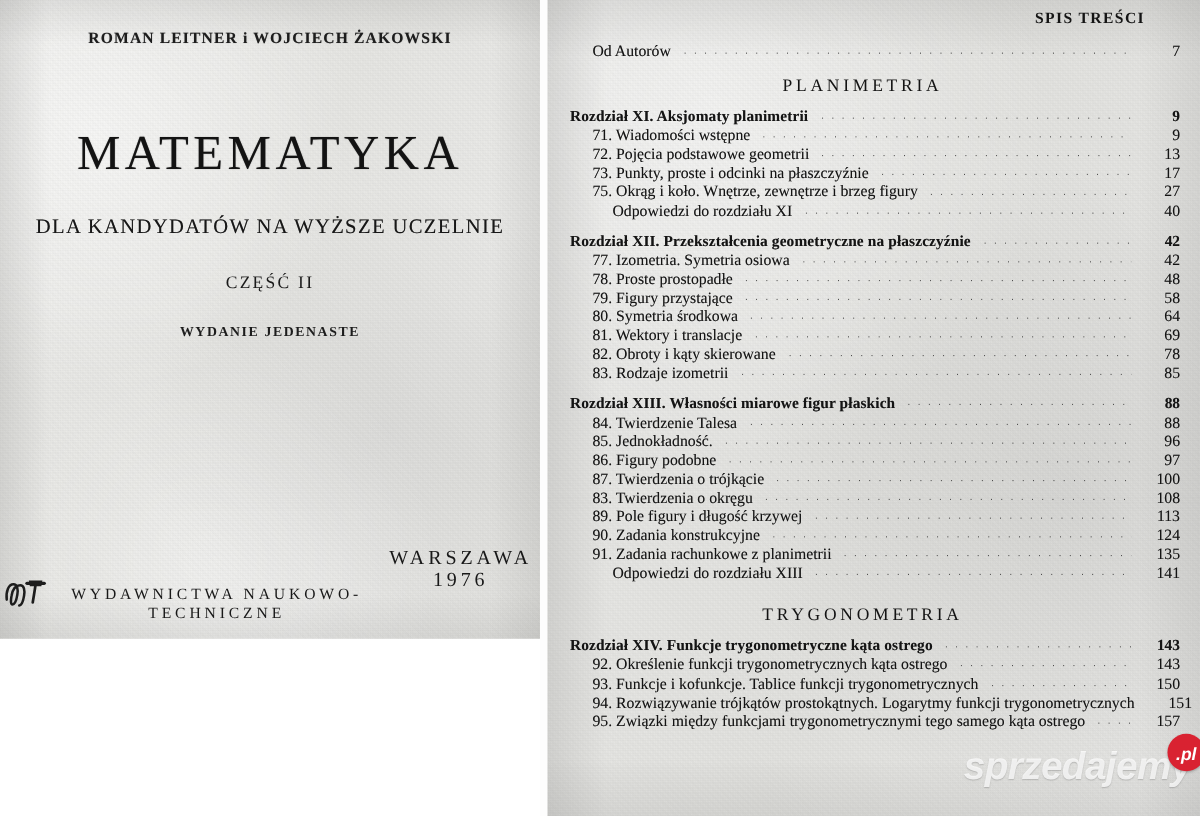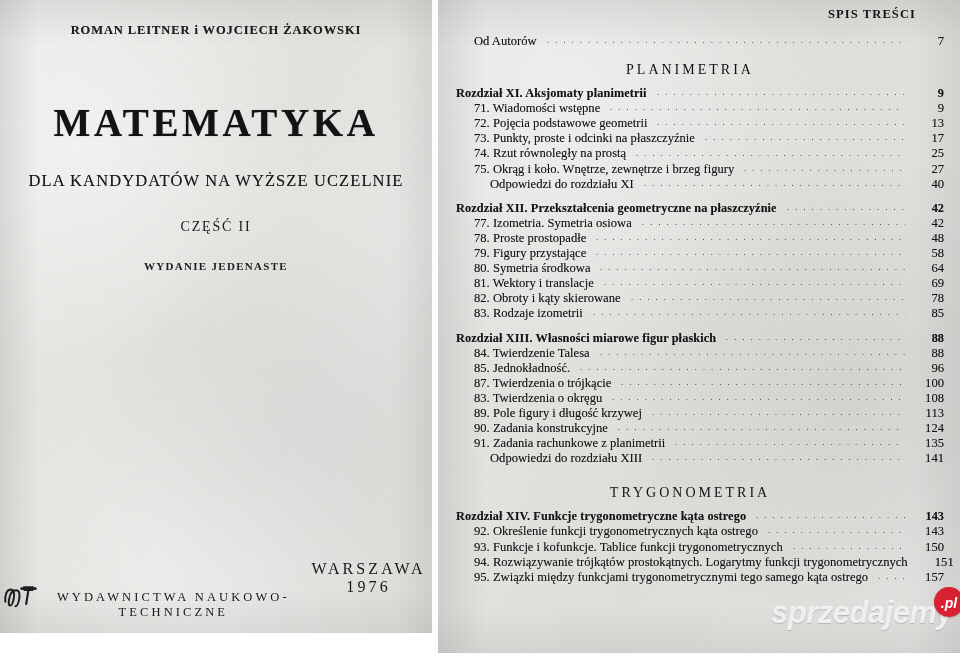--- a/index.html
+++ b/index.html
@@ -53,21 +53,21 @@
     background:
       linear-gradient(90deg, rgba(130,130,128,0.20) 0%, rgba(130,130,128,0) 9%,
                              rgba(130,130,128,0) 91%, rgba(130,130,128,0.16) 100%),
       linear-gradient(180deg, rgba(130,130,128,0.16) 0%, rgba(130,130,128,0) 7%,
                               rgba(130,130,128,0) 93%, rgba(130,130,128,0.14) 100%);
   }
 
   
   .page-left {
     width: 432px;
-    height: 633px;
+    height: 511px;
     flex: 0 0 432px;
   }
   .title-inner {
     position: relative;
     z-index: 2;
     height: 100%;
     display: flex;
     flex-direction: column;
     align-items: center;
     text-align: center;
@@ -77,21 +77,21 @@
     font-size: 12.5px;
     letter-spacing: .9px;
     font-weight: 600;
     color: #1d1d1d;
     text-shadow: 0 0 .6px rgba(40,40,40,.5);
   }
   .book-title {
     margin-top: 62px;
     font-size: 39px;
     letter-spacing: 3.6px;
-    font-weight: 700;
+    font-weight: 400;
     color: #131313;
     text-shadow: 0 0 .8px rgba(20,20,20,.55);
   }
   .subtitle {
     margin-top: 26px;
     font-size: 16.5px;
     letter-spacing: 1.1px;
     color: #171717;
     text-shadow: 0 0 .5px rgba(25,25,25,.45);
   }
@@ -327,25 +327,20 @@
           <span class="label">72. Pojęcia podstawowe geometrii</span>
           <span class="dots"></span>
           <span class="pg">13</span>
         </div>
         <div class="row entry">
           <span class="label">73. Punkty, proste i odcinki na płaszczyźnie</span>
           <span class="dots"></span>
           <span class="pg">17</span>
         </div>
         <div class="row entry">
-          <span class="label">74. Rzut równoległy na prostą</span>
-          <span class="dots"></span>
-          <span class="pg">25</span>
-        </div>
-        <div class="row entry">
           <span class="label">75. Okrąg i koło. Wnętrze, zewnętrze i brzeg figury</span>
           <span class="dots"></span>
           <span class="pg">27</span>
         </div>
         <div class="row entry answers">
           <span class="label">Odpowiedzi do rozdziału XI</span>
           <span class="dots"></span>
           <span class="pg">40</span>
         </div>
         <div class="gap-sm"></div>
@@ -397,20 +392,25 @@
         </div>
         <div class="row entry">
           <span class="label">84. Twierdzenie Talesa</span>
           <span class="dots"></span>
           <span class="pg">88</span>
         </div>
         <div class="row entry">
           <span class="label">85. Jednokładność.</span>
           <span class="dots"></span>
           <span class="pg">96</span>
+        </div>
+        <div class="row entry">
+          <span class="label">86. Figury podobne</span>
+          <span class="dots"></span>
+          <span class="pg">97</span>
         </div>
         <div class="row entry">
           <span class="label">87. Twierdzenia o trójkącie</span>
           <span class="dots"></span>
           <span class="pg">100</span>
         </div>
         <div class="row entry">
           <span class="label">83. Twierdzenia o okręgu</span>
           <span class="dots"></span>
           <span class="pg">108</span>

